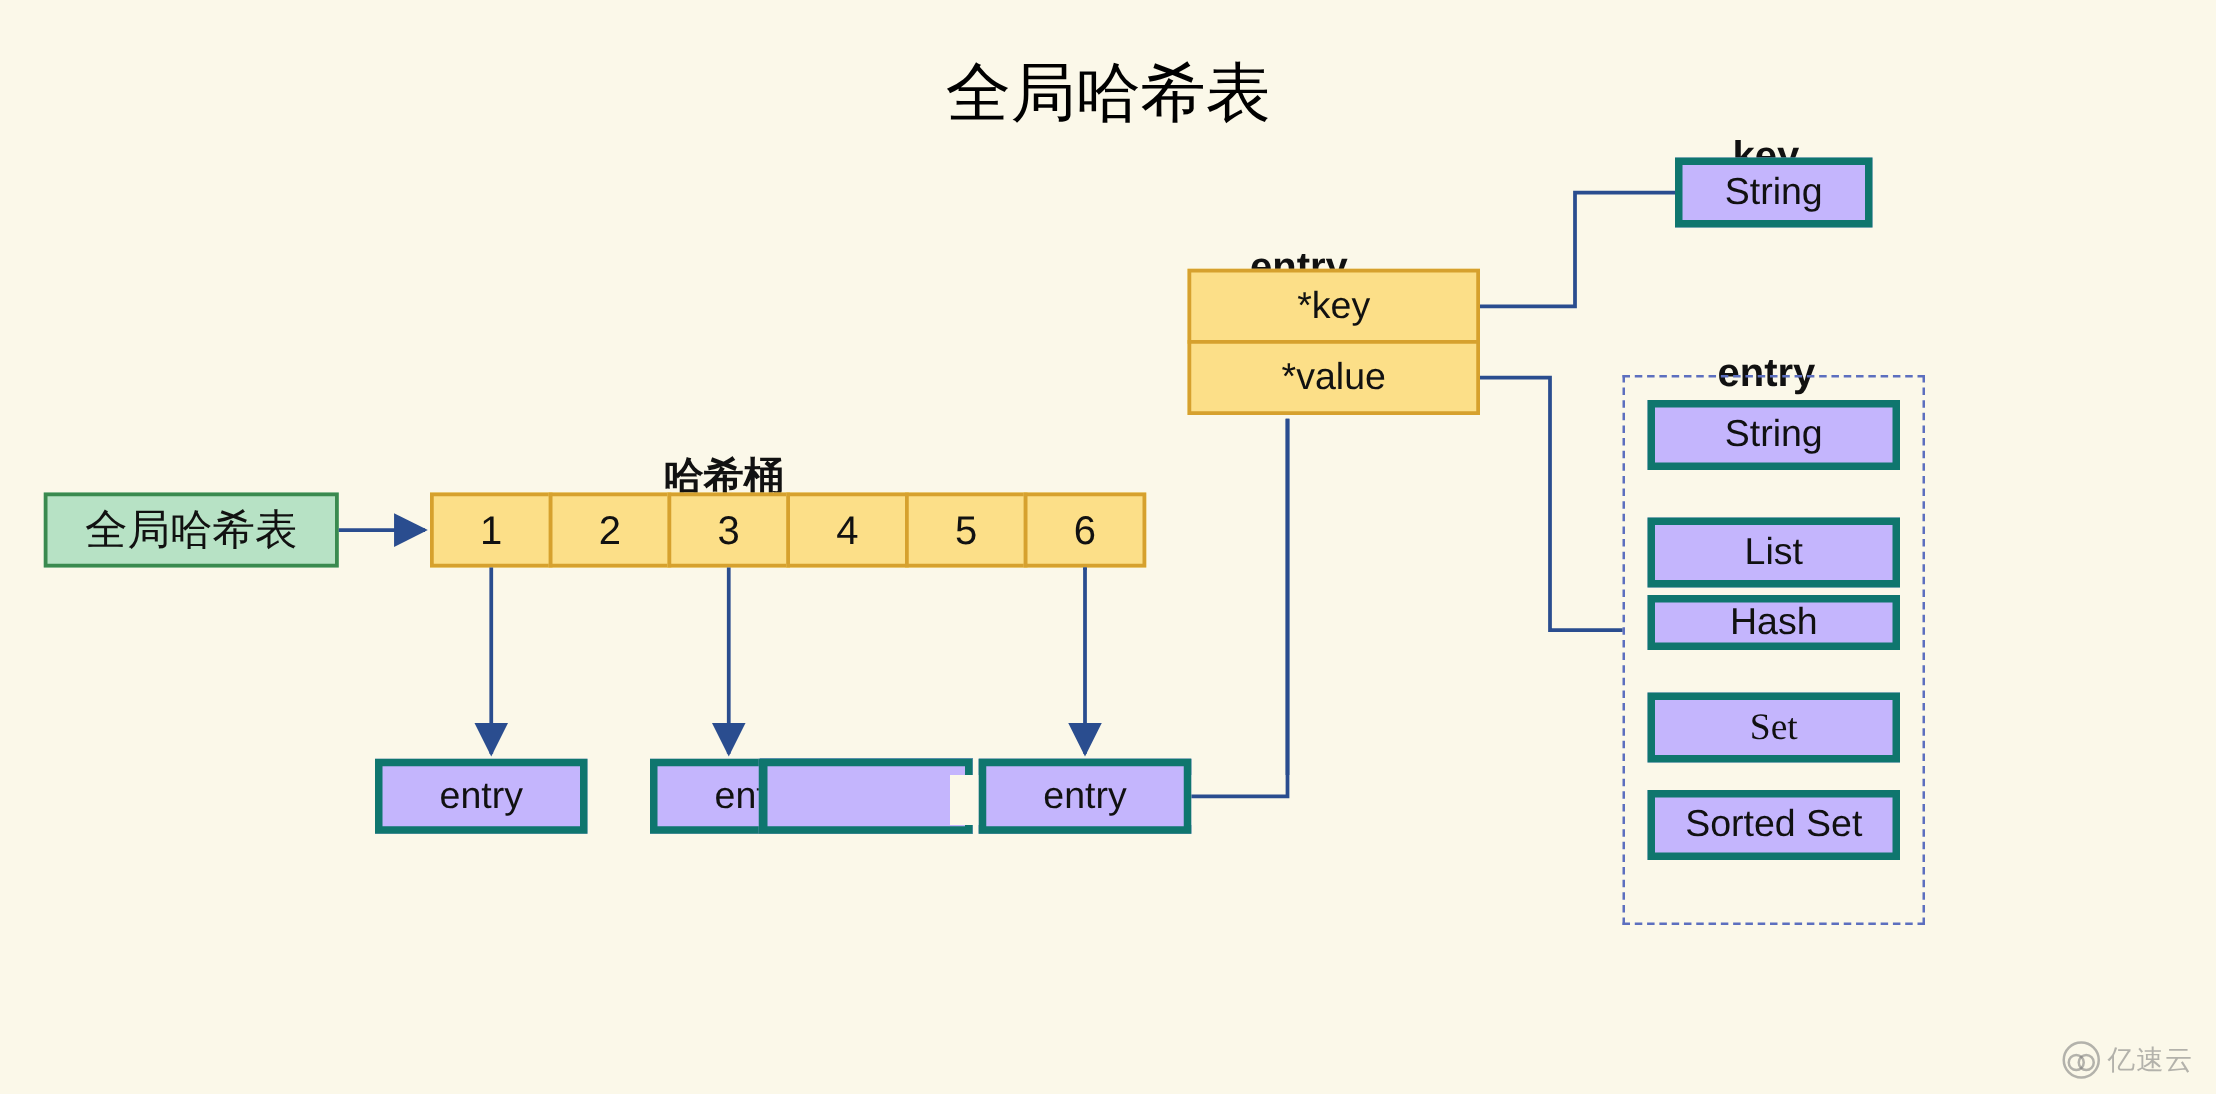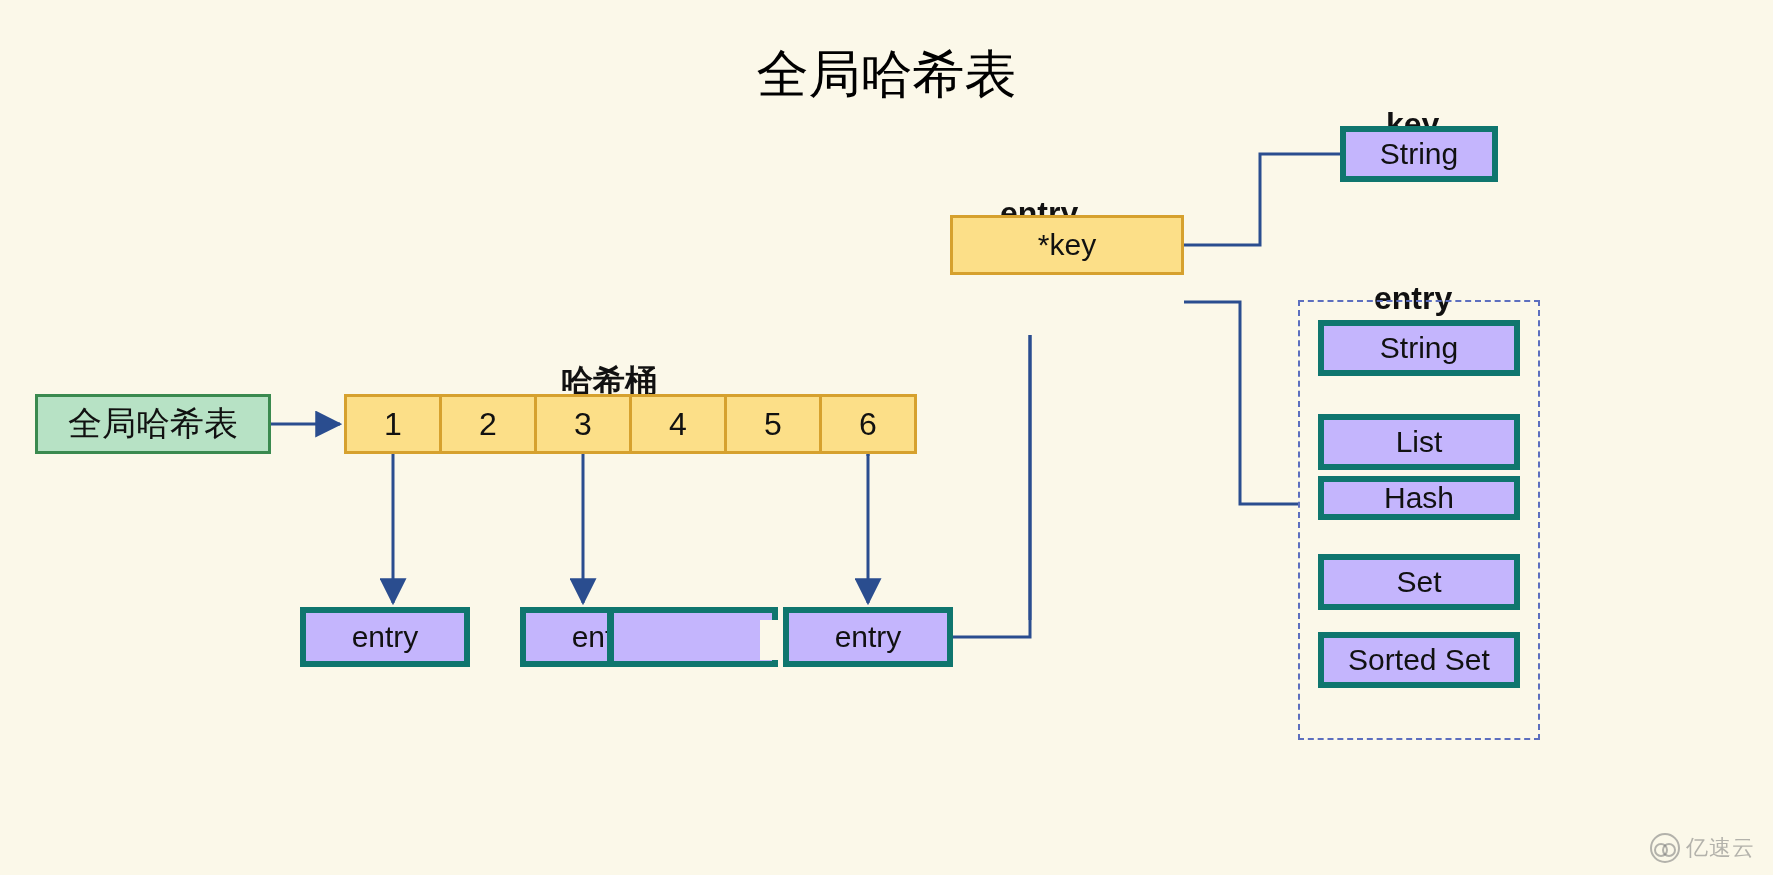--- a/index.html
+++ b/index.html
@@ -125,21 +125,21 @@
   .watermark .wm-icon::before { width: 10px; height: 10px; left: 2px; top: 8px; }
   .watermark .wm-icon::after  { width: 10px; height: 10px; right: 2px; top: 8px; }
 </style>
 </head>
 <body>
 
 <div class="title" style="top:40px;" data-name="diagram-title">全局哈希表</div>
 
 <div class="green-box" style="left:35px; top:394px; width:236px; height:60px;" data-name="global-hash-table-box">全局哈希表</div>
 
-<div class="label" style="left:561px; top:340px;font-family:Liberation Mono, monospace;" data-name="hash-bucket-label">哈希桶</div>
+<div class="label" style="left:531px; top:340px;font-family:Liberation Mono, monospace;" data-name="hash-bucket-label">哈希桶</div>
 
 <div class="bucket-row" style="left:344px; top:394px;" data-name="bucket-row">
   <div class="bucket-cell" data-name="bucket-cell">1</div>
   <div class="bucket-cell" data-name="bucket-cell">2</div>
   <div class="bucket-cell" data-name="bucket-cell">3</div>
   <div class="bucket-cell" data-name="bucket-cell">4</div>
   <div class="bucket-cell" data-name="bucket-cell">5</div>
   <div class="bucket-cell" data-name="bucket-cell">6</div>
 </div>
 
@@ -212,34 +212,35 @@
 <div class="box" style="left:608px; top:607px; width:170px; height:60px;" hidden=""></div>
 
 <div class="box" style="left:608px; top:607px; width:170px; height:60px;" hidden=""></div>
 
 <div class="box" style="left:608px; top:607px; width:170px; height:60px;" data-name="entry-box-c">entry</div>
 
 <div class="label" style="left:1000px; top:175px;" data-name="entry-struct-label">entry</div>
 
 <div class="entry-struct" style="left:914px; top:215px;padding-left:36px;" data-name="entry-struct">
   <div class="cell" data-name="entry-key-cell">*key</div>
+  <div class="cell" data-name="entry-value-cell">*value</div>
 </div>
 
 <div class="label" style="left:1386px; top:86px;" data-name="key-section-label">key</div>
 
 <div class="box" style="left:1340px; top:126px; width:158px; height:56px;" data-name="key-string-box">String</div>
 
 <div class="label" style="left:1374px; top:260px;" data-name="value-section-label">entry</div>
 
 <div class="dashed-box" style="left:1298px; top:300px; width:242px; height:440px;" data-name="value-types-container"></div>
 
 <div class="box" style="left:1318px; top:320px; width:202px; height:56px;" data-name="value-box-string">String</div>
 <div class="box" style="left:1318px; top:414px; width:202px; height:56px;" data-name="value-box-list">List</div>
 <div class="box" style="left:1318px; top:476px; width:202px; height:44px;" data-name="value-box-hash">Hash</div>
-<div class="box" style="left:1318px; top:554px; width:202px; height:56px;" data-name="value-box-set">Set</div>
+<div class="box" style="left:1318px; top:554px; width:202px; height:56px;font-family:Liberation Serif, serif;" data-name="value-box-set">Set</div>
 <div class="box" style="left:1318px; top:632px; width:202px; height:56px;" data-name="value-box-sortedset">Sorted Set</div>
 
 <svg class="lines" data-name="connector-lines">
   <defs>
     <marker id="arrow" viewBox="0 0 12 12" refX="11" refY="6" markerWidth="9" markerHeight="9" orient="auto-start-reverse">
       <path d="M 0 0 L 12 6 L 0 12 z" fill="#2a4d8f"></path>
     </marker>
   </defs>
 
   <line x1="271" y1="424" x2="340" y2="424" stroke="#2a4d8f" stroke-width="3" marker-end="url(#arrow)"></line>

